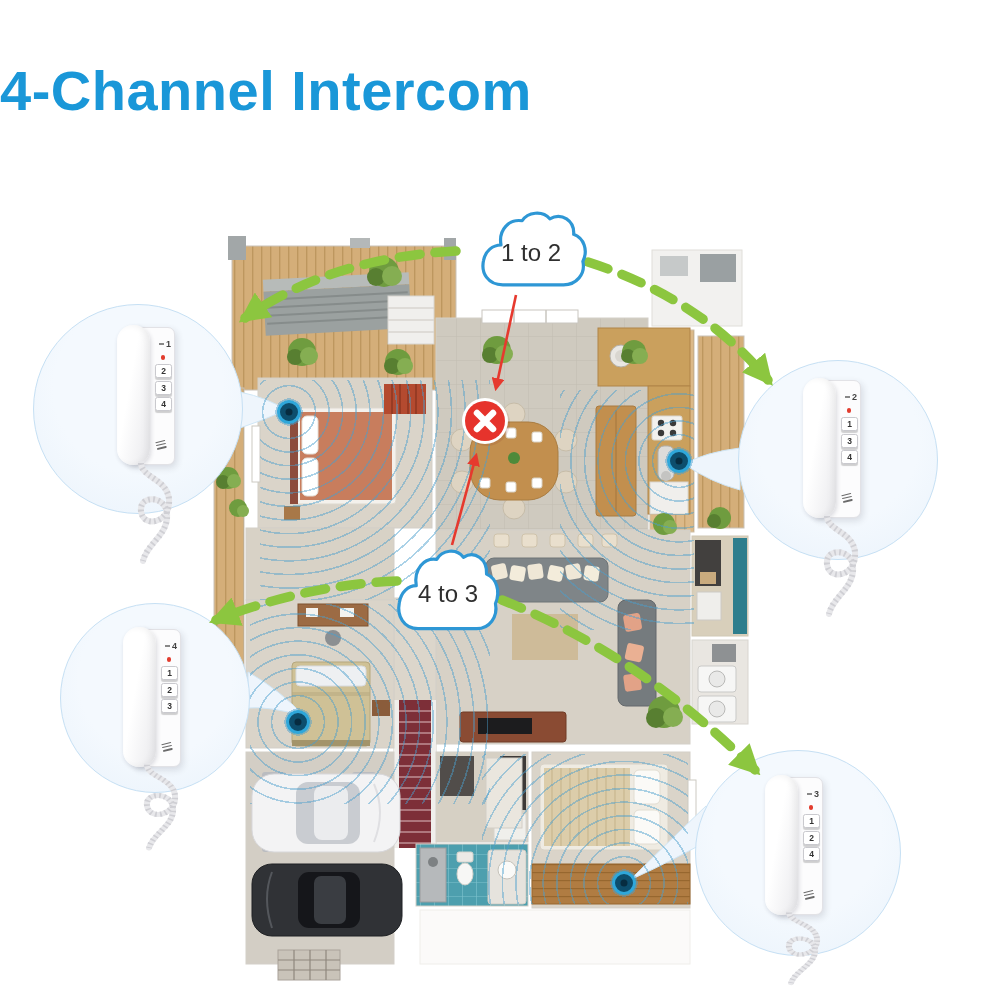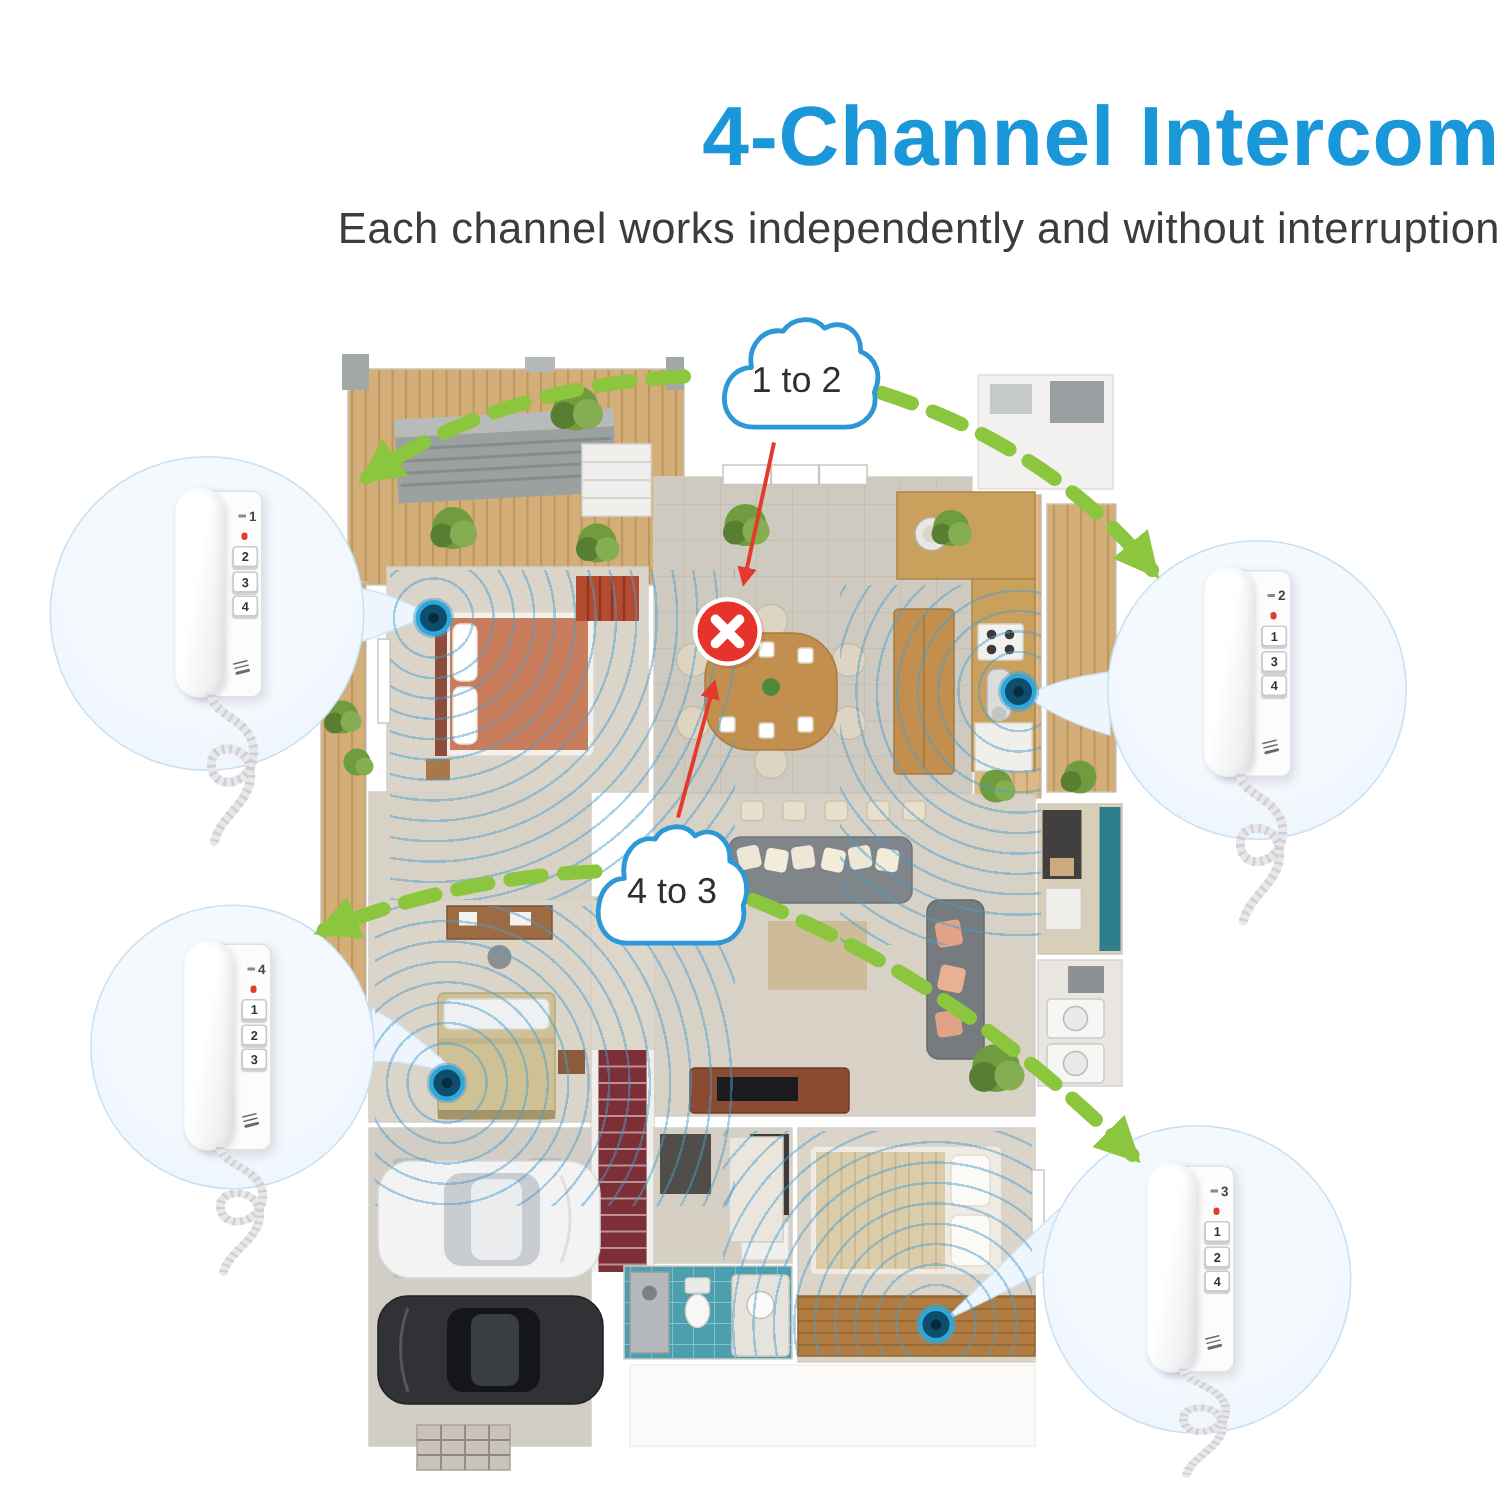--- a/index.html
+++ b/index.html
@@ -1,19 +1,19 @@
 <!DOCTYPE html>
 <html><head>
 <meta charset="utf-8">
 <style>
   html,body{margin:0;padding:0;background:#fff;}
   #page{position:relative;width:1000px;height:1000px;background:#fff;overflow:hidden;
         font-family:"Liberation Sans",sans-serif;}
   
-  #header{position:absolute;left:0;top:58px;width:1000px;text-align:right;z-index:6;}
+  #header{position:absolute;left:0;top:58px;width:1000px;text-align:left;z-index:6;}
   #title{font-size:56px;font-weight:700;color:#1a97d8;letter-spacing:.5px;}
   #subtitle{margin-top:14px;font-size:29px;color:#3c3c3c;letter-spacing:.3px;}
   
   svg.layer{position:absolute;left:0;top:0;width:1000px;height:1000px;}
   #plan{z-index:1;}
   #overlay{z-index:5;pointer-events:none;}
   
   .waves{position:absolute;z-index:2;opacity:.85;}
   
   .unit{position:absolute;z-index:3;}
@@ -38,21 +38,20 @@
   .spk i{display:block;width:10px;height:1.6px;background:#6a6a6a;margin:1.6px 0;border-radius:1px;}
   .cord{position:absolute;left:6px;top:136px;}
 </style>
 </head>
 <body>
 
 <div id="page">
 
   <div id="header">
     <div id="title">4-Channel Intercom</div>
-    <div id="subtitle">Each channel works independently and without interruption</div>
   </div>
 
   <svg id="plan" class="layer" viewBox="0 0 1000 1000">
     <defs>
       <pattern id="woodV" width="9" height="20" patternUnits="userSpaceOnUse">
         <rect width="9" height="20" fill="#d4ae79"></rect>
           <rect width="1.4" height="20" fill="#bd975f"></rect>
       </pattern>
       <pattern id="woodV2" width="9" height="20" patternUnits="userSpaceOnUse">
         <rect width="9" height="20" fill="#dcb988"></rect>

